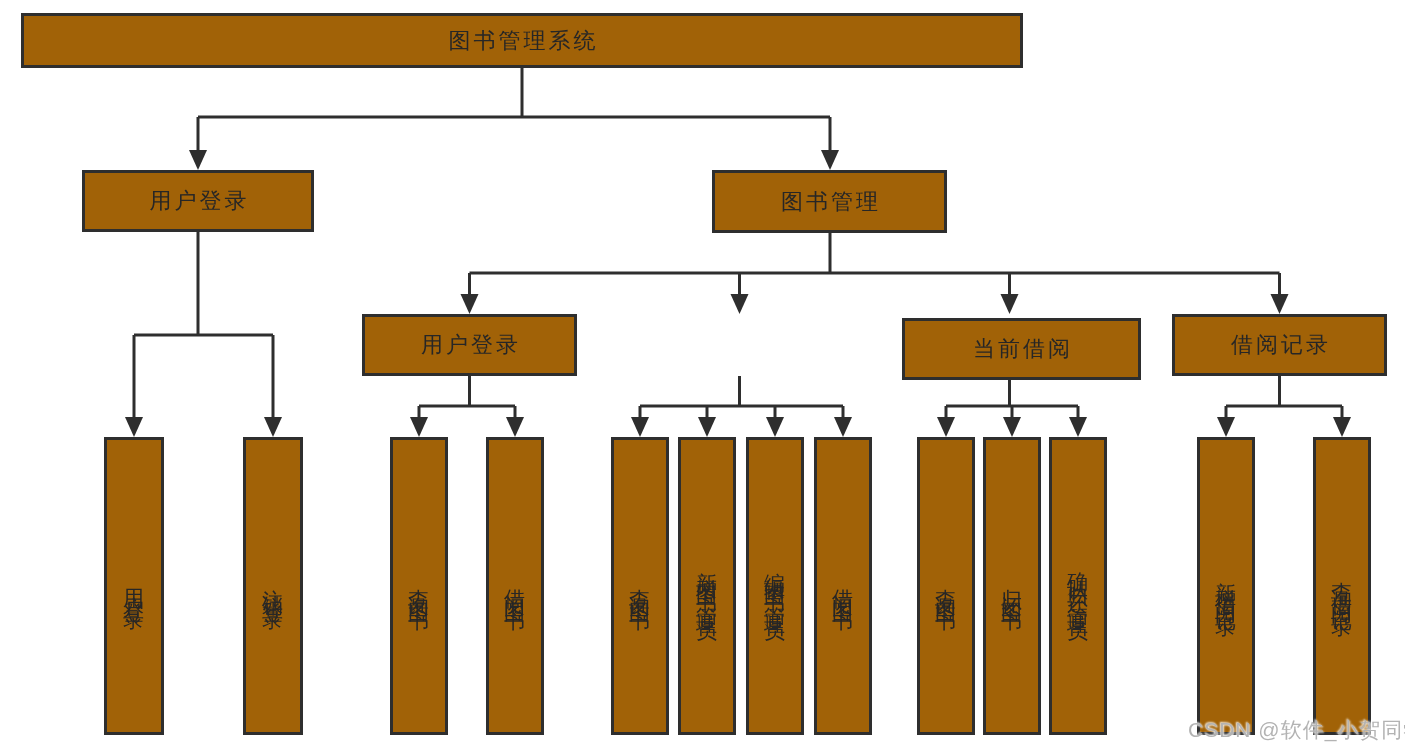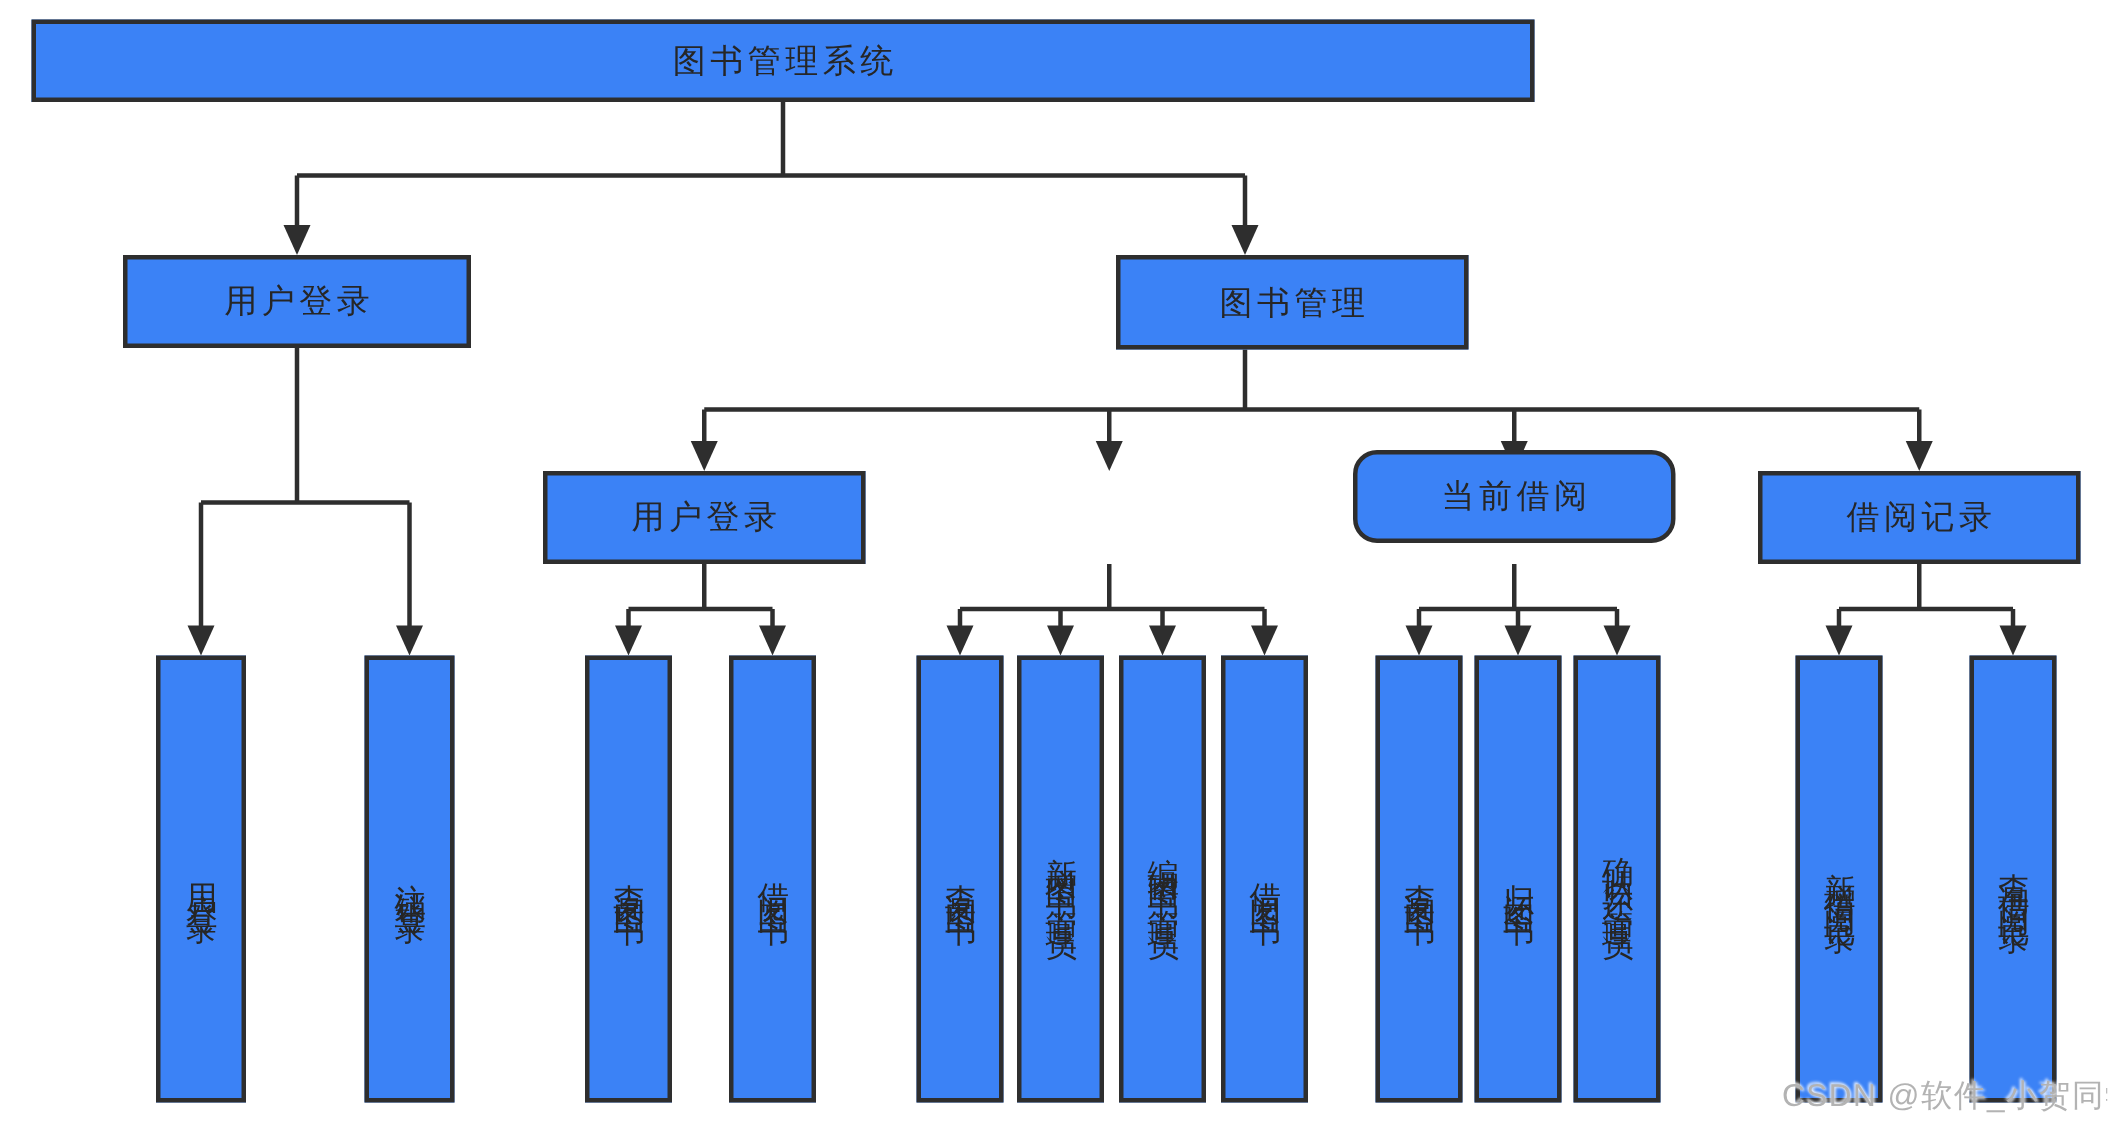--- a/index.html
+++ b/index.html
@@ -14,21 +14,21 @@
   .connectors {
     position: absolute;
     left: 0; top: 0;
     width: 1405px; height: 747px;
     pointer-events: none;
   }
   .box {
     position: absolute;
     box-sizing: border-box;
     border: 3px solid #2e2e2e;
-    background: #3b82f6;
+    background: #a16207;
     display: flex;
     align-items: center;
     justify-content: center;
     color: #262626;
   }
   .box.h span {
     font-size: 22px;
     letter-spacing: 3px;
     padding-left: 3px;
     white-space: nowrap;
@@ -37,24 +37,24 @@
     writing-mode: vertical-rl;
     text-orientation: mixed;
     font-size: 21px;
     letter-spacing: 7px;
     line-height: 1;
     white-space: nowrap;
   }
   
   .n-root            { left: 21px;   top: 13px;  width: 1002px; height: 55px; }
   .n-user-login      { left: 82px;   top: 170px; width: 232px;  height: 62px; }
-  .n-book-mgmt       { left: 712px;  top: 170px; width: 235px;  height: 63px; margin-left: 32px; }
+  .n-book-mgmt       { left: 712px;  top: 170px; width: 235px;  height: 63px; }
   .n-new-books       { left: 362px;  top: 314px; width: 215px;  height: 62px; }
   .n-book-borrow     { left: 632px;  top: 314px; width: 215px;  height: 62px; }
-  .n-current-borrow  { left: 902px;  top: 300px; width: 215px;  height: 62px; border-radius: 16px; }
+  .n-current-borrow  { left: 902px;  top: 318px; width: 239px;  height: 62px; }
   .n-borrow-records  { left: 1172px; top: 314px; width: 215px;  height: 62px; }
   .leaf { top: 437px; width: 60px; height: 298px; }
   .l-1  { left: 104px; }
   .l-2  { left: 243px; }
   .l-3  { left: 390px; width: 58px; }
   .l-4  { left: 486px; width: 58px; }
   .l-5  { left: 611px; width: 58px; }
   .l-6  { left: 678px; width: 58px; }
   .l-7  { left: 746px; width: 58px; }
   .l-8  { left: 814px; width: 58px; }

